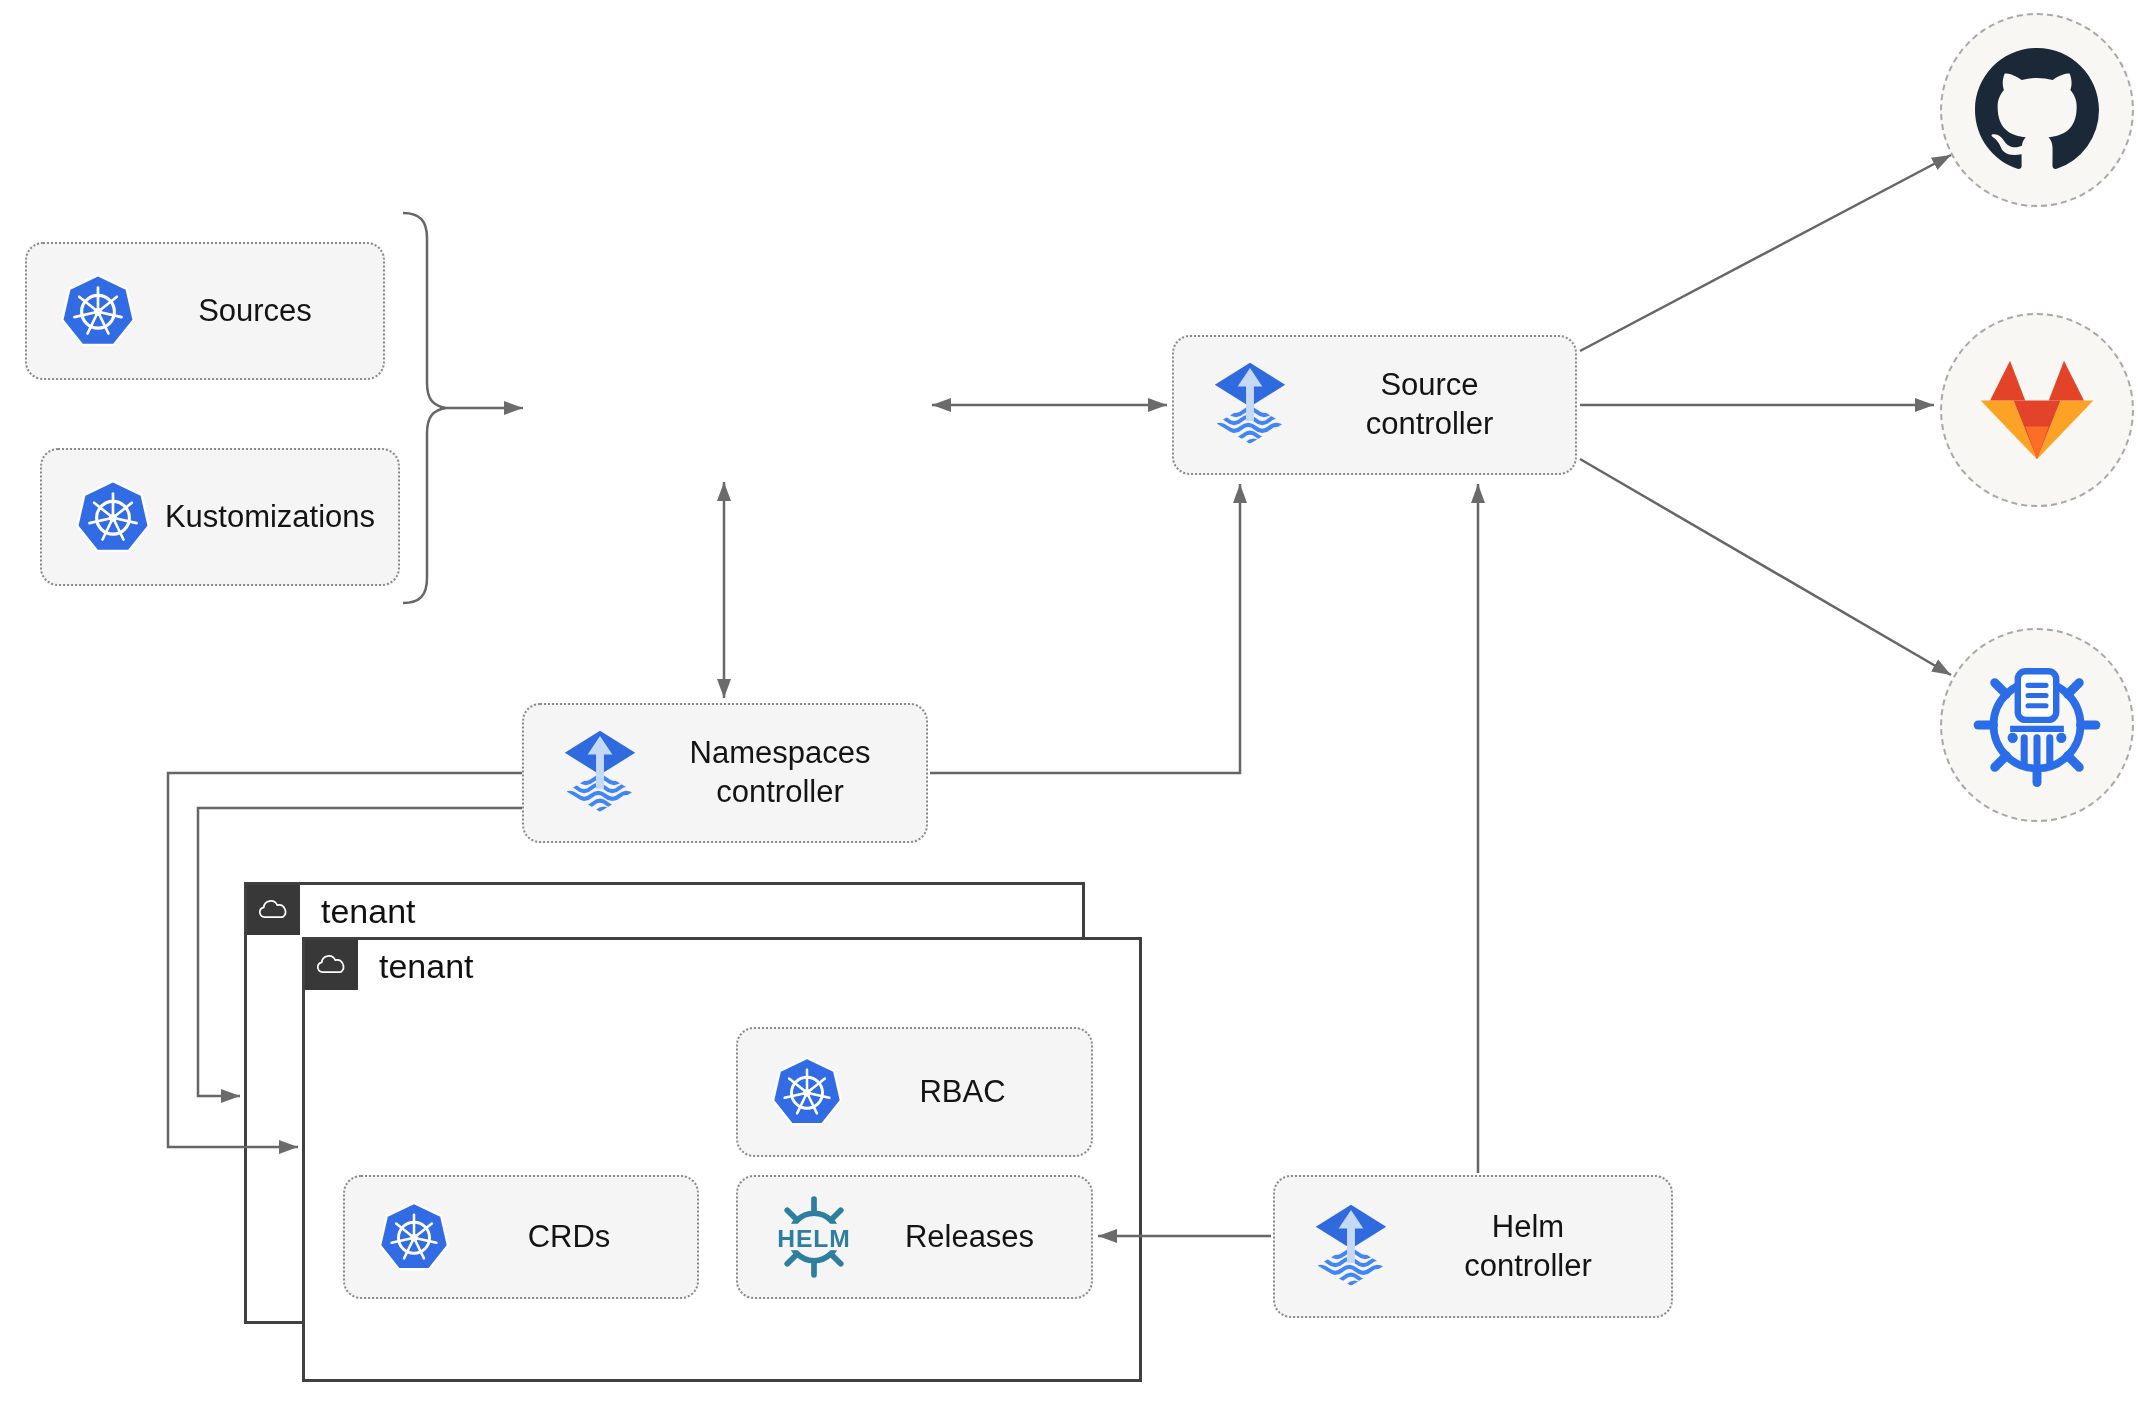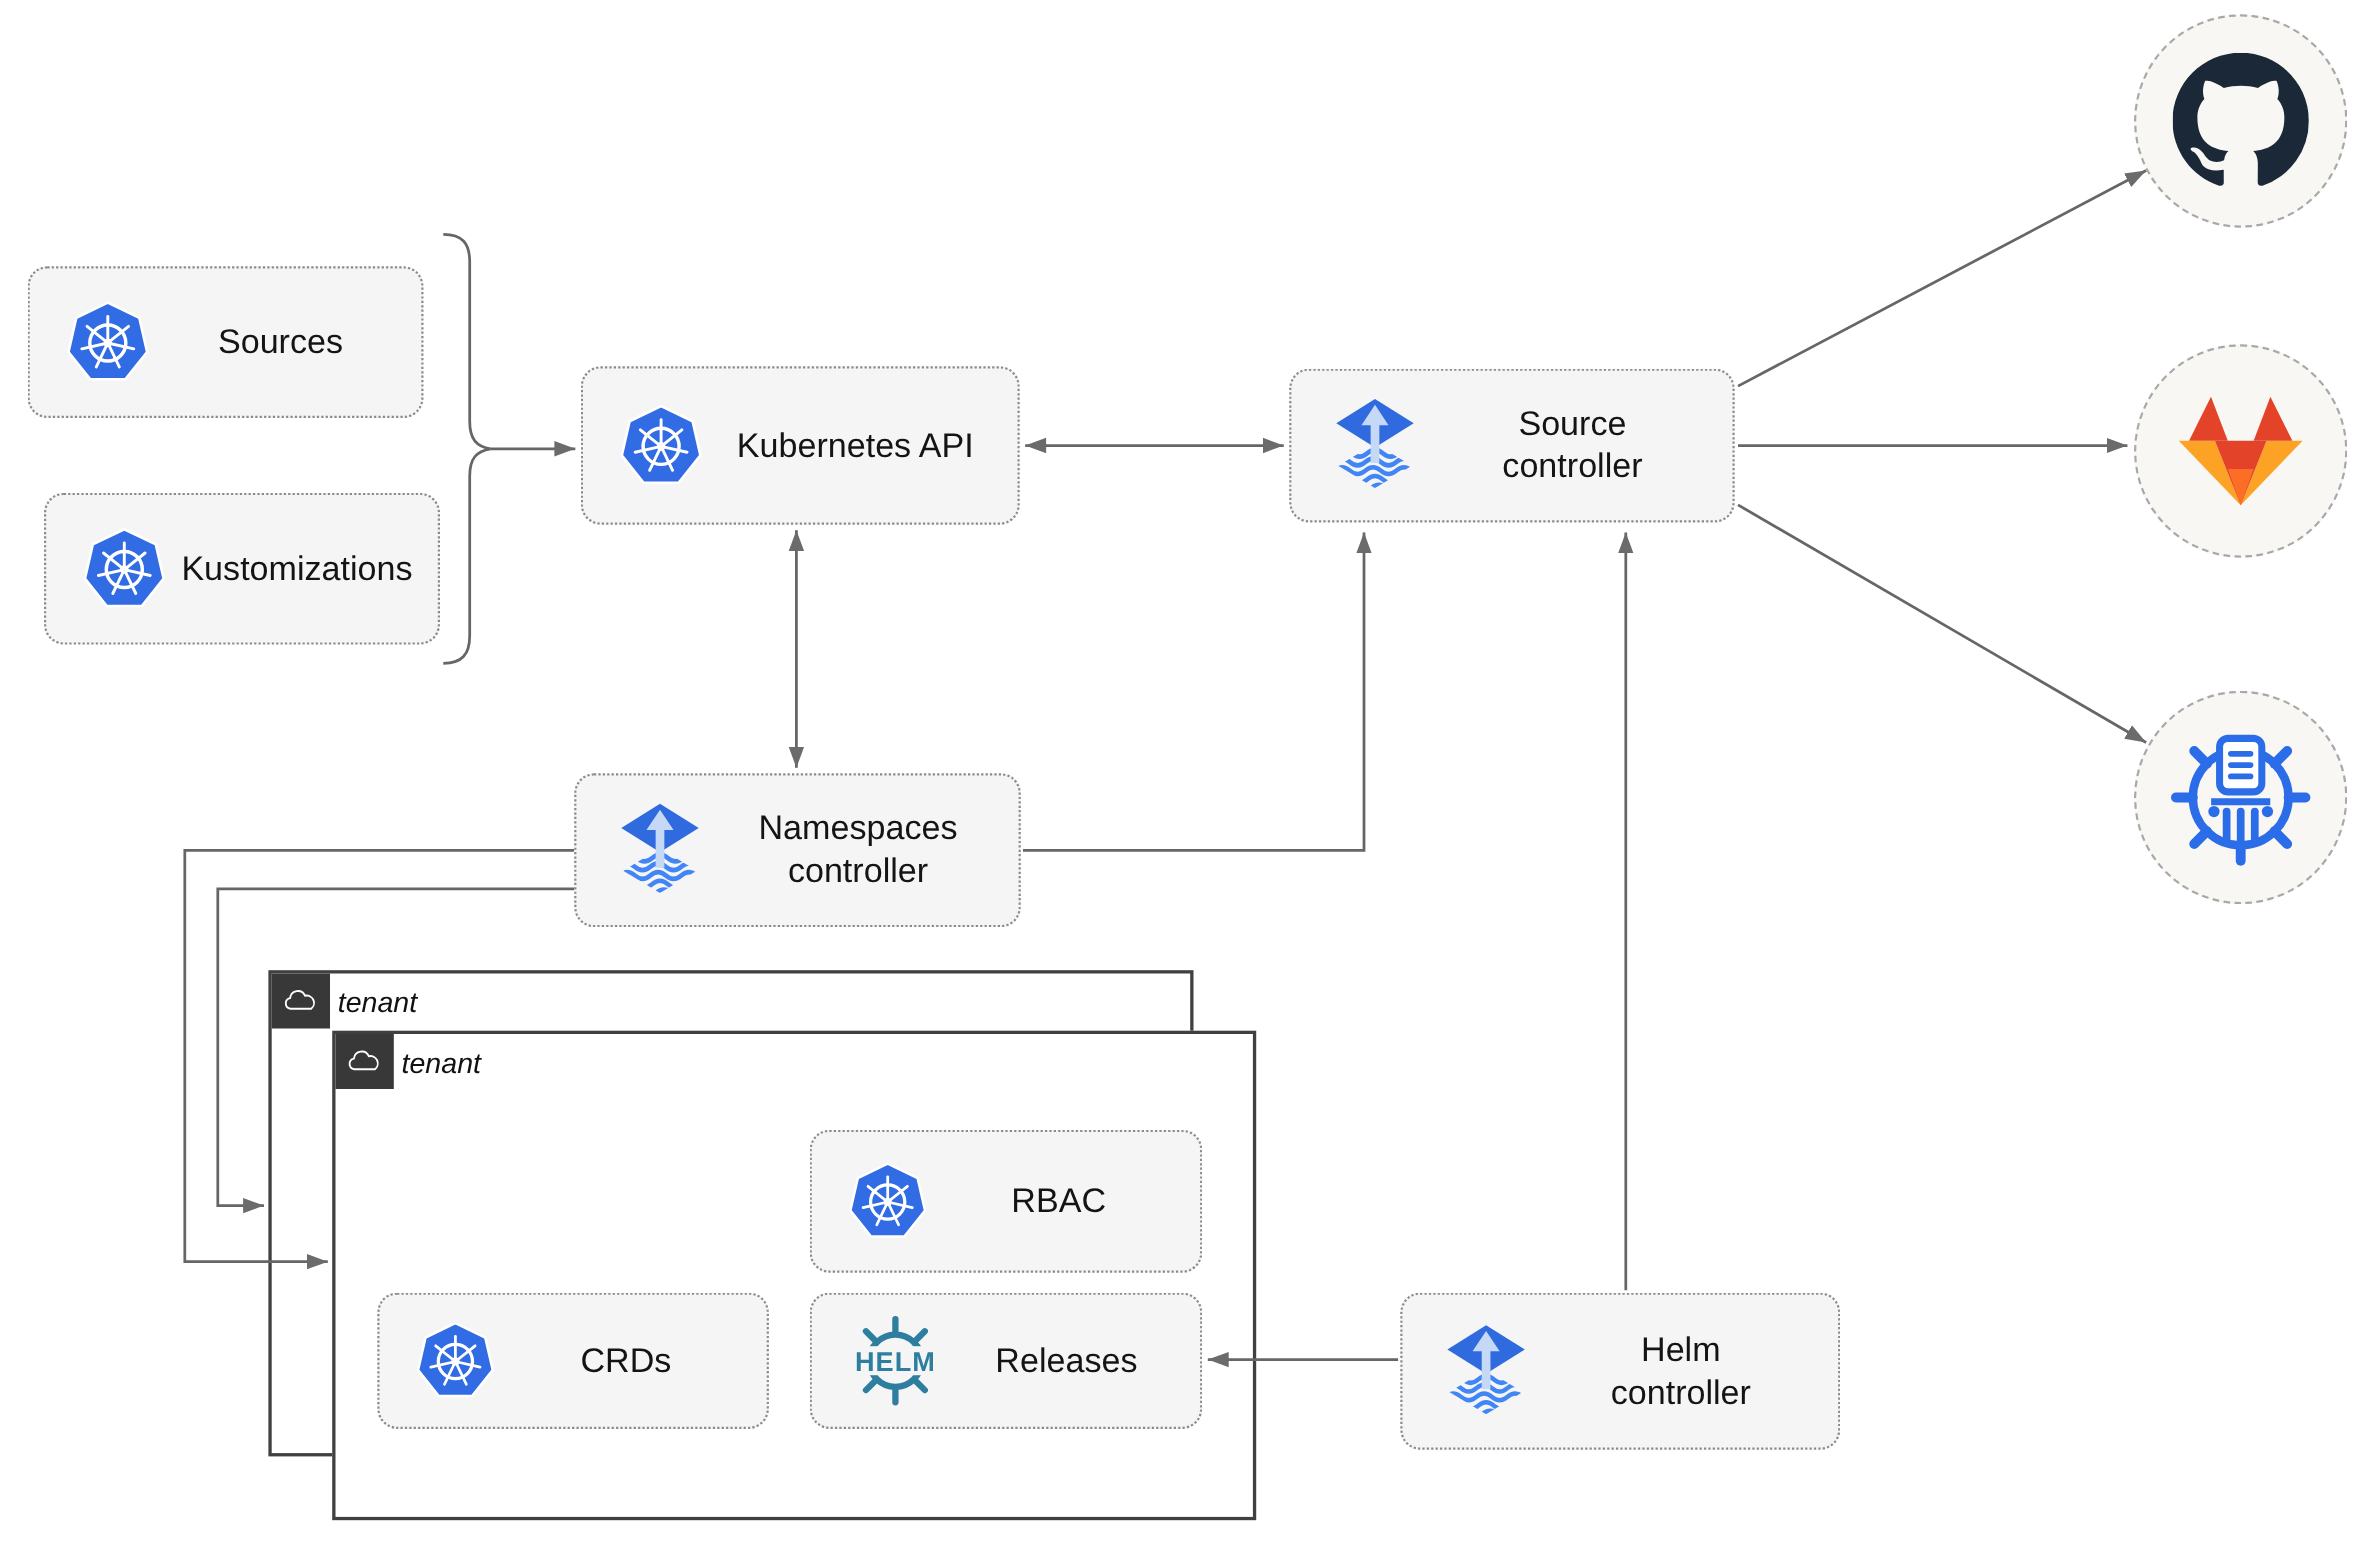--- a/index.html
+++ b/index.html
@@ -18,22 +18,22 @@
   .i-k8s-sm{width:74px;height:74px;}
   .i-flux{width:88px;height:96px;}
   .i-helm{width:88px;height:88px;}
 
   
   .tenant{position:absolute;box-sizing:border-box;background:#ffffff;
           border:3px solid #404040;z-index:1;}
   .tenant-tab{position:absolute;left:0;top:0;width:53px;height:50px;background:#383838;
               display:flex;align-items:center;justify-content:center;}
   .tenant-tab svg{width:34px;height:24px;}
-  .tenant-label{position:absolute;left:60px;top:0;height:50px;line-height:52px;
-                font-size:26px;color:#111;font-style:italic;}
+  .tenant-label{position:absolute;left:74px;top:0;height:50px;line-height:52px;
+                font-size:34px;color:#111;}
 
   
   .endpoint{position:absolute;width:194px;height:194px;border-radius:50%;
             box-sizing:border-box;border:2.5px dashed #a8a8a8;background:#f8f7f3;
             display:flex;align-items:center;justify-content:center;z-index:10;}
   .i-gh{width:124px;height:124px;}
   .i-gl{width:118px;height:108px;}
   .i-reg{width:128px;height:128px;}
 
   .overlay{position:absolute;left:0;top:0;z-index:5;}
@@ -218,28 +218,20 @@
 
   <div class="node" style="left:40px;top:448px;width:360px;height:138px">
     <span class="node-icon">
       <svg class="i-k8s" viewBox="0 0 100 100">
           <use href="#ic-k8s"></use>
         </svg>
       </span>
     <span class="node-label">Kustomizations</span>
   </div>
 
-  <div class="node" style="left:528px;top:333px;width:399px;height:144px">
-    <span class="node-icon">
-      <svg class="i-k8s" viewBox="0 0 100 100">
-          <use href="#ic-k8s"></use>
-        </svg>
-      </span>
-    <span class="node-label">Kubernetes API</span>
-  </div>
 
   <div class="node" style="left:1172px;top:335px;width:405px;height:140px">
     <span class="node-icon">
       <svg class="i-flux" viewBox="0 0 100 100">
           <use href="#ic-flux"></use>
         </svg>
       </span>
     <span class="node-label">Source
 controller</span>
   </div>

